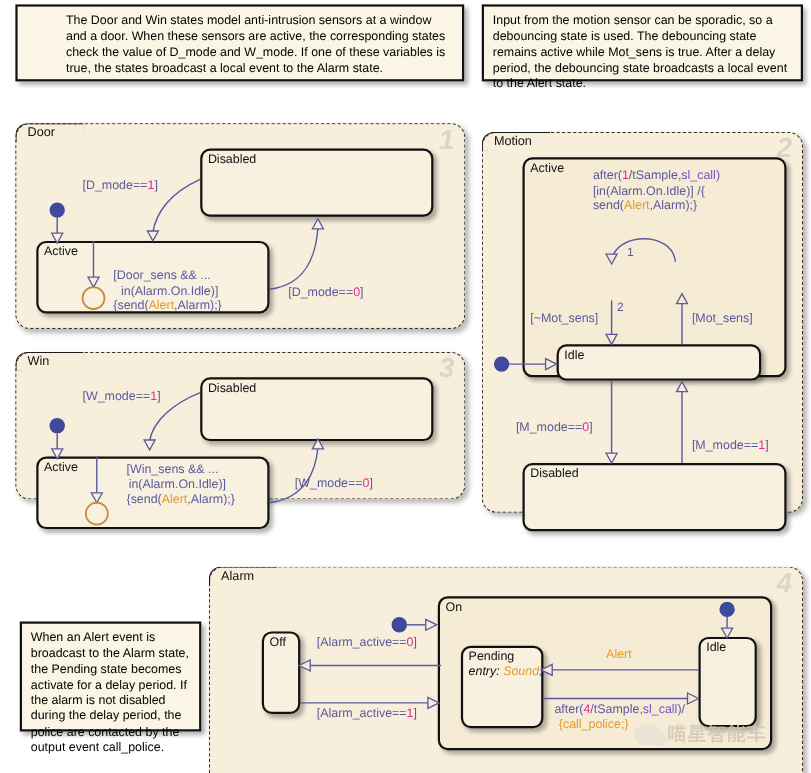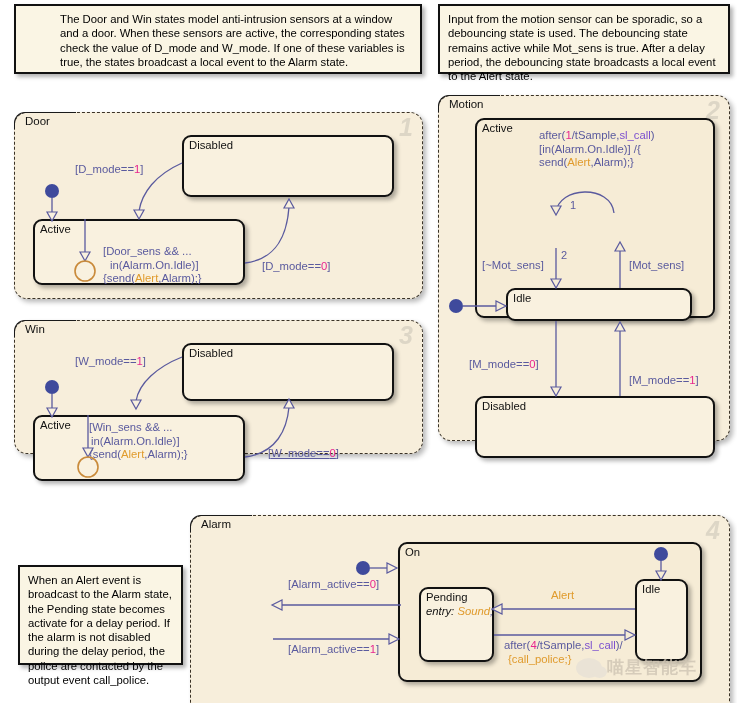--- a/index.html
+++ b/index.html
@@ -166,49 +166,49 @@
   <div class="chart-num">3</div>
 
   <div class="state" style="left:167px;top:22px;width:212px;height:58px;">
     <div class="state-label">Disabled</div>
   </div>
 
   <div class="state" style="left:18px;top:94px;width:212px;height:66px;">
     <div class="state-label">Active</div>
   </div>
 
-  <div class="tlabel" style="left:74px;top:100px;">
+  <div class="tlabel" style="left:100px;top:100px;">
     <div><span>[Win_sens &amp;&amp; ...</span></div>
     <div style="padding-left:2px;"><span>in(Alarm.On.Idle)]</span></div>
     <div><span>{send(</span><span class="ev">Alert</span><span>,Alarm);}</span></div>
   </div>
 
   <div class="tlabel" style="left:60px;top:34px;">
     <span>[W_mode==</span><span class="num">1</span><span>]</span>
   </div>
 
-  <div class="tlabel" style="left:253px;top:126px;text-decoration:underline;">
+  <div class="tlabel" style="left:253px;top:113px;">
     <span>[W_mode==</span><span class="num">0</span><span>]</span>
   </div>
 
   <svg class="wires" width="409" height="175">
     <circle class="defdot" cx="37" cy="66" r="7"></circle>
     <line class="wire" x1="37" y1="73" x2="37" y2="88"></line>
     <polygon points="32,87 42,87 37,96" fill="#f9f1df" stroke="#5a5a9e" stroke-width="1.2"></polygon>
     <line class="wire" x1="73" y1="94" x2="73" y2="128"></line>
     <polygon points="68,127 78,127 73,136" fill="#f9f1df" stroke="#5a5a9e" stroke-width="1.2"></polygon>
     <circle class="junction" cx="73" cy="146" r="10"></circle>
     <path class="wire" d="M 167 36 C 142 46 124 62 121 80"></path>
     <polygon points="116,79 126,79 121,88" fill="#f9f1df" stroke="#5a5a9e" stroke-width="1.2"></polygon>
     <path class="wire" d="M 230 136 C 262 132 272 108 274 86"></path>
     <polygon points="269,87 279,87 274,78" fill="#f9f1df" stroke="#5a5a9e" stroke-width="1.2"></polygon>
   </svg>
 </div>
 
-<div class="chart abs" style="left:438px;top:95px;width:292px;height:346px;">
+<div class="chart abs" style="left:438px;top:120px;width:292px;height:346px;">
   <div class="chart-tab"></div>
   <div class="chart-name">Motion</div>
   <div class="chart-num">2</div>
 
   <div class="state superstate" style="left:36px;top:22px;width:240px;height:200px;">
     <div class="state-label">Active</div>
   </div>
 
 
   <div class="state" style="left:67px;top:192px;width:186px;height:33px;">
@@ -263,20 +263,23 @@
 
 <div class="note abs" style="left:18px;top:565px;width:165px;height:100px;">
   <span>When an Alert event is broadcast to the Alarm state, the Pending state becomes activate for a delay period. If the alarm is not disabled during the delay period, the police are contacted by the output event call_police.</span>
 </div>
 
 <div class="chart abs" style="left:190px;top:515px;width:540px;height:211px;">
   <div class="chart-tab"></div>
   <div class="chart-name">Alarm</div>
   <div class="chart-num">4</div>
 
+  <div class="state" style="left:47px;top:58px;width:35px;height:75px;">
+    <div class="state-label">Off</div>
+  </div>
 
   <div class="state superstate" style="left:207px;top:26px;width:304px;height:140px;">
     <div class="state-label">On</div>
   </div>
 
   <div class="state" style="left:21px;top:45px;width:75px;height:75px;left:228px;top:71px;">
     <div class="state-label">Pending</div>
     <div class="state-entry">
       <span>entry:</span>
       <span class="orange">Sound</span><span class="blu">;</span>

